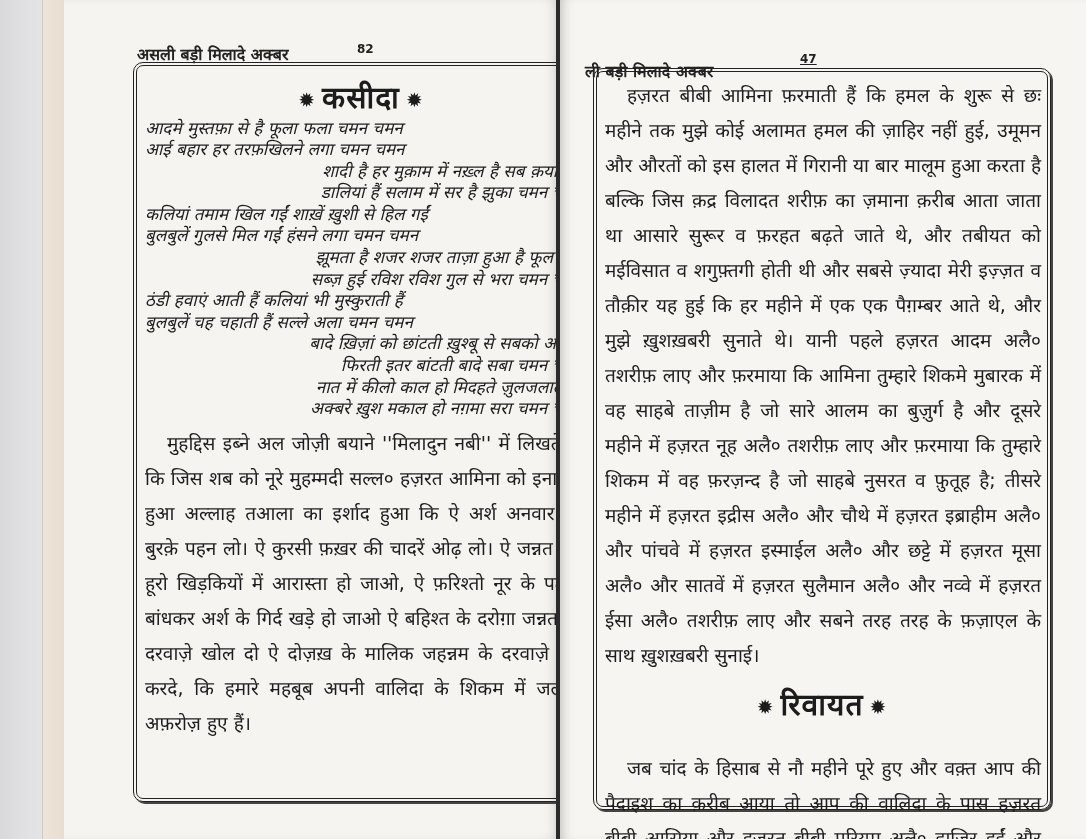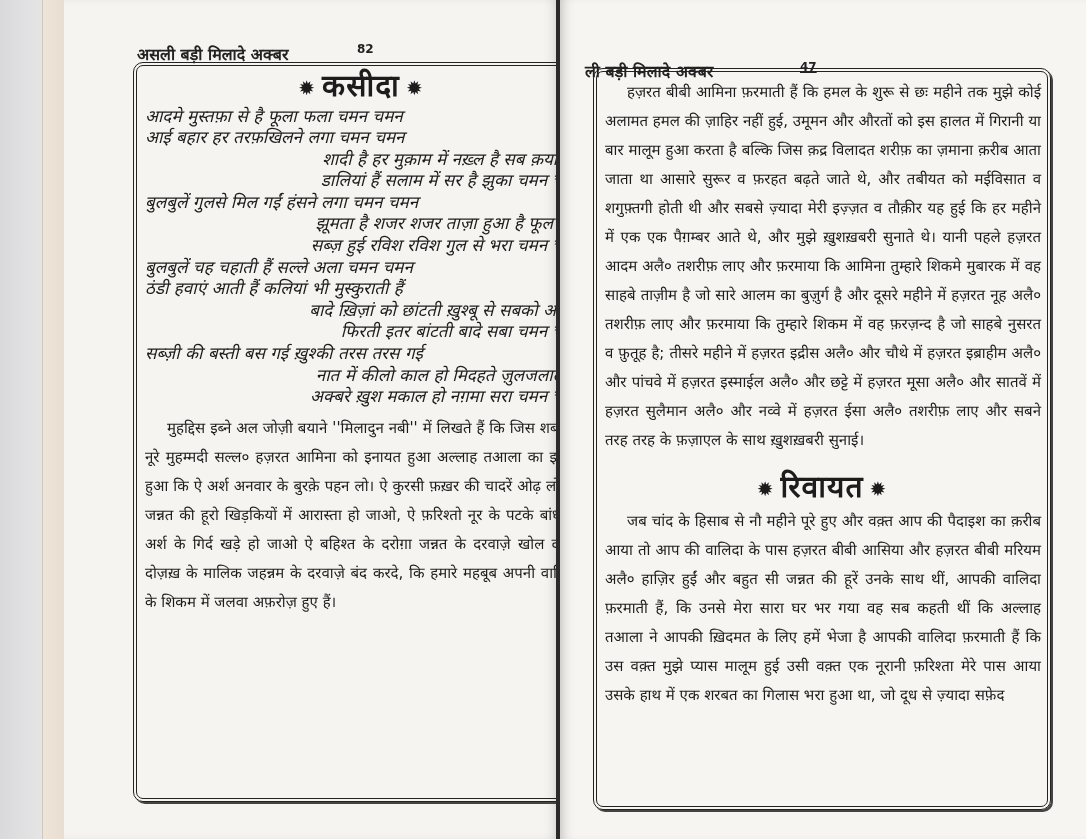--- a/index.html
+++ b/index.html
@@ -25,31 +25,31 @@
   .page-num { position:absolute; font-size:12px; font-weight:bold; color:#222; }
   .frame {
     position:absolute; border:4px double #222; border-radius:10px;
     box-shadow: 2px 2px 0 #444;
     background:transparent;
   }
   .frame-left { left:133px; top:62px; width:448px; height:732px; }
   .frame-right { left:593px; top:68px; width:450px; height:734px; }
   .title {
     text-align:center; font-weight:bold; font-size:30px; line-height:36px;
-    margin-top:2px; letter-spacing:1px;
+    margin-top:14px; letter-spacing:1px;
   }
   .star { font-size:20px; vertical-align:middle; margin:0 6px; }
   .verse {
     font-family:"DejaVu Serif", serif; font-style:italic;
     font-size:17px; line-height:21.6px; white-space:nowrap;
   }
   .verse.left-line { padding-left:8px; }
   .verse.right-line { text-align:right; padding-right:2px; }
   .prose {
-    font-size:15px; line-height:29px; text-align:justify;
+    font-size:19px; line-height:35px; text-align:justify;
     padding:0 6px 0 8px;
   }
   .prose .p { text-indent:22px; margin:0; }
   .content-left { position:absolute; left:0; right:0; top:0; padding:0 0; }
   .content-right { position:absolute; left:0; right:0; top:6px; }
   .spacer { height:6px; }
 </style>
 </head>
 <body>
 
@@ -63,49 +63,49 @@
 <div class="frame frame-left">
   <div class="content-left">
     <div class="title">
       <span class="star">✹</span><span>कसीदा</span><span class="star">✹</span>
     </div>
     <div>
       <div class="verse left-line">आदमे मुस्तफ़ा से है फूला फला चमन चमन</div>
       <div class="verse left-line">आई बहार हर तरफ़खिलने लगा चमन चमन</div>
       <div class="verse right-line">शादी है हर मुक़ाम में नख़्ल है सब क़याम में</div>
       <div class="verse right-line">डालियां हैं सलाम में सर है झुका चमन चमन</div>
+      <div class="verse left-line">कलियां तमाम खिल गईं शाख़ें ख़ुशी से हिल गईं</div>
       <div class="verse left-line">बुलबुलें गुलसे मिल गईं हंसने  लगा चमन चमन</div>
       <div class="verse right-line">झूमता है शजर शजर ताज़ा हुआ है फूल फल</div>
       <div class="verse right-line">सब्ज़ हुई रविश रविश गुल से भरा चमन चमन</div>
+      <div class="verse left-line">ठंडी हवाएं आती हैं कलियां भी मुस्कुराती हैं</div>
       <div class="verse left-line">बुलबुलें चह चहाती हैं सल्ले अला चमन चमन</div>
-      <div class="verse left-line">ठंडी हवाएं आती हैं कलियां भी मुस्कुराती हैं</div>
       <div class="verse right-line">बादे ख़िज़ां को छांटती ख़ुश्बू से सबको आटती</div>
       <div class="verse right-line">फिरती इतर बांटती बादे सबा चमन चमन</div>
-      <div class="verse left-line">सब्ज़ी की बस्ती बस गई ख़ुश्की तरस तरस गई</div>
       <div class="verse right-line">नात में कीलो काल हो  मिदहते ज़ुलजलाल हो</div>
       <div class="verse right-line">अक्बरे ख़ुश मकाल हो नग़मा सरा चमन चमन</div>
     </div>
     <div class="spacer"></div>
     <div class="prose">
       <p class="p">मुहद्दिस इब्ने अल जोज़ी बयाने ''मिलादुन नबी'' में लिखते हैं कि जिस शब को नूरे मुहम्मदी सल्ल० हज़रत आमिना को इनायत हुआ अल्लाह तआला का इर्शाद हुआ कि ऐ अर्श अनवार के बुरक़े पहन लो। ऐ कुरसी फ़ख़र की चादरें ओढ़ लो। ऐ जन्नत की हूरो खिड़कियों में आरास्ता हो जाओ, ऐ फ़रिश्तो नूर के पटके बांधकर अर्श के गिर्द खड़े हो जाओ ऐ बहिश्त के दरोग़ा जन्नत के दरवाज़े खोल दो ऐ दोज़ख़ के मालिक जहन्नम के दरवाज़े बंद करदे, कि हमारे महबूब अपनी वालिदा के शिकम में जलवा अफ़रोज़ हुए हैं।</p>
     </div>
   </div>
 </div>
 
 <div class="gutter"></div>
 
 <div class="page page-right"></div>
 <div class="running-head" style="left:585px;top:60px;">ली बड़ी मिलादे अक्बर</div>
-<div class="page-num" style="left:800px;top:60px;text-decoration:underline;">47</div>
+<div class="page-num" style="left:800px;top:52px;text-decoration:underline;">47</div>
 
 <div class="frame frame-right">
   <div class="content-right">
     <div class="prose">
       <p class="p">हज़रत बीबी आमिना फ़रमाती हैं कि हमल के शुरू से छः महीने तक मुझे कोई अलामत हमल की ज़ाहिर नहीं हुई, उमूमन और औरतों को इस हालत में गिरानी या बार मालूम हुआ करता है बल्कि जिस क़द्र विलादत शरीफ़ का ज़माना क़रीब आता जाता था आसारे सुरूर व फ़रहत बढ़ते जाते थे, और तबीयत को मईविसात व शगुफ़्तगी होती थी और सबसे ज़्यादा मेरी इज़्ज़त व तौक़ीर यह हुई कि हर महीने में एक एक पैग़म्बर आते थे, और मुझे ख़ुशख़बरी सुनाते थे। यानी पहले हज़रत आदम अलै० तशरीफ़ लाए और फ़रमाया कि आमिना तुम्हारे शिकमे मुबारक में वह साहबे ताज़ीम है जो सारे आलम का बुज़ुर्ग है और  दूसरे महीने में हज़रत नूह अलै० तशरीफ़ लाए और फ़रमाया कि तुम्हारे शिकम में वह फ़रज़न्द है जो साहबे नुसरत व फ़ुतूह है; तीसरे महीने में हज़रत इद्रीस अलै०  और चौथे में हज़रत इब्राहीम अलै० और पांचवे में हज़रत इस्माईल अलै० और छट्टे में हज़रत मूसा अलै० और सातवें में हज़रत सुलैमान अलै० और नव्वे में हज़रत ईसा अलै० तशरीफ़ लाए और सबने तरह तरह के फ़ज़ाएल के साथ ख़ुशख़बरी सुनाई।</p>
     </div>
-    <div class="title" style="margin:14px 0 0 0;">
+    <div class="title" style="margin:14px 0 26px 0;">
       <span class="star">✹</span><span>रिवायत</span><span class="star">✹</span>
     </div>
     <div class="prose">
       <p class="p">जब चांद के हिसाब से नौ महीने पूरे हुए और वक़्त आप की पैदाइश का क़रीब आया तो आप की वालिदा के पास हज़रत बीबी आसिया और हज़रत बीबी मरियम अलै० हाज़िर हुईं और बहुत सी जन्नत की हूरें उनके साथ थीं, आपकी वालिदा फ़रमाती हैं, कि उनसे मेरा सारा घर भर गया वह सब कहती थीं कि अल्लाह तआला ने आपकी ख़िदमत के लिए हमें भेजा है आपकी वालिदा फ़रमाती हैं कि उस वक़्त मुझे प्यास मालूम हुई उसी वक़्त एक नूरानी फ़रिश्ता मेरे पास आया उसके हाथ में एक शरबत का गिलास भरा हुआ था, जो दूध से ज़्यादा सफ़ेद</p>
     </div>
   </div>
 </div>
 
 </body></html>

